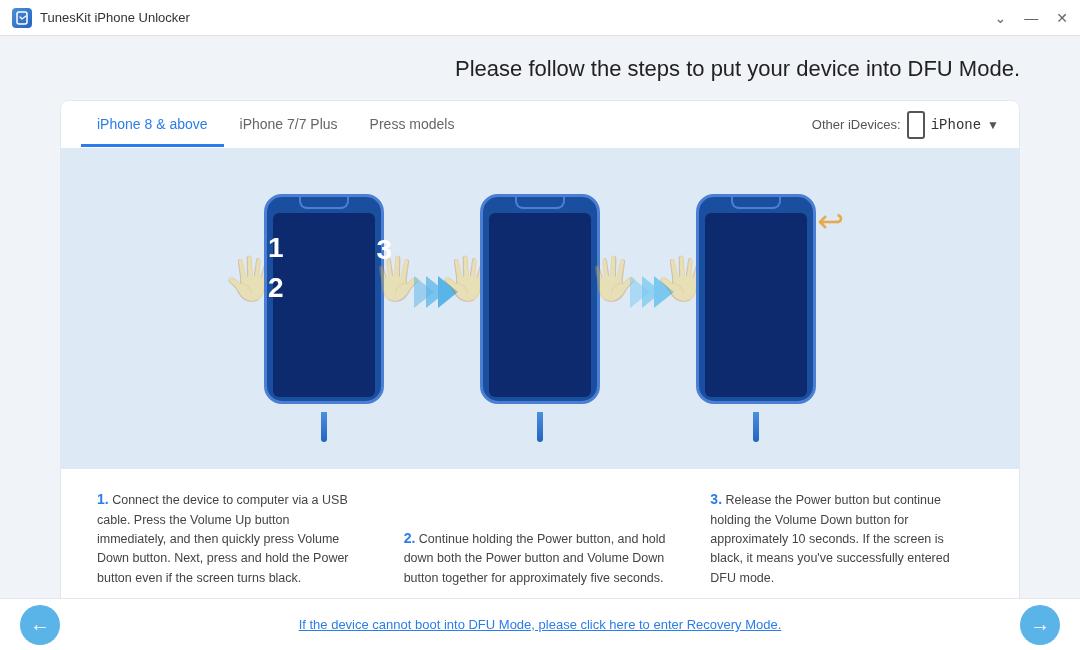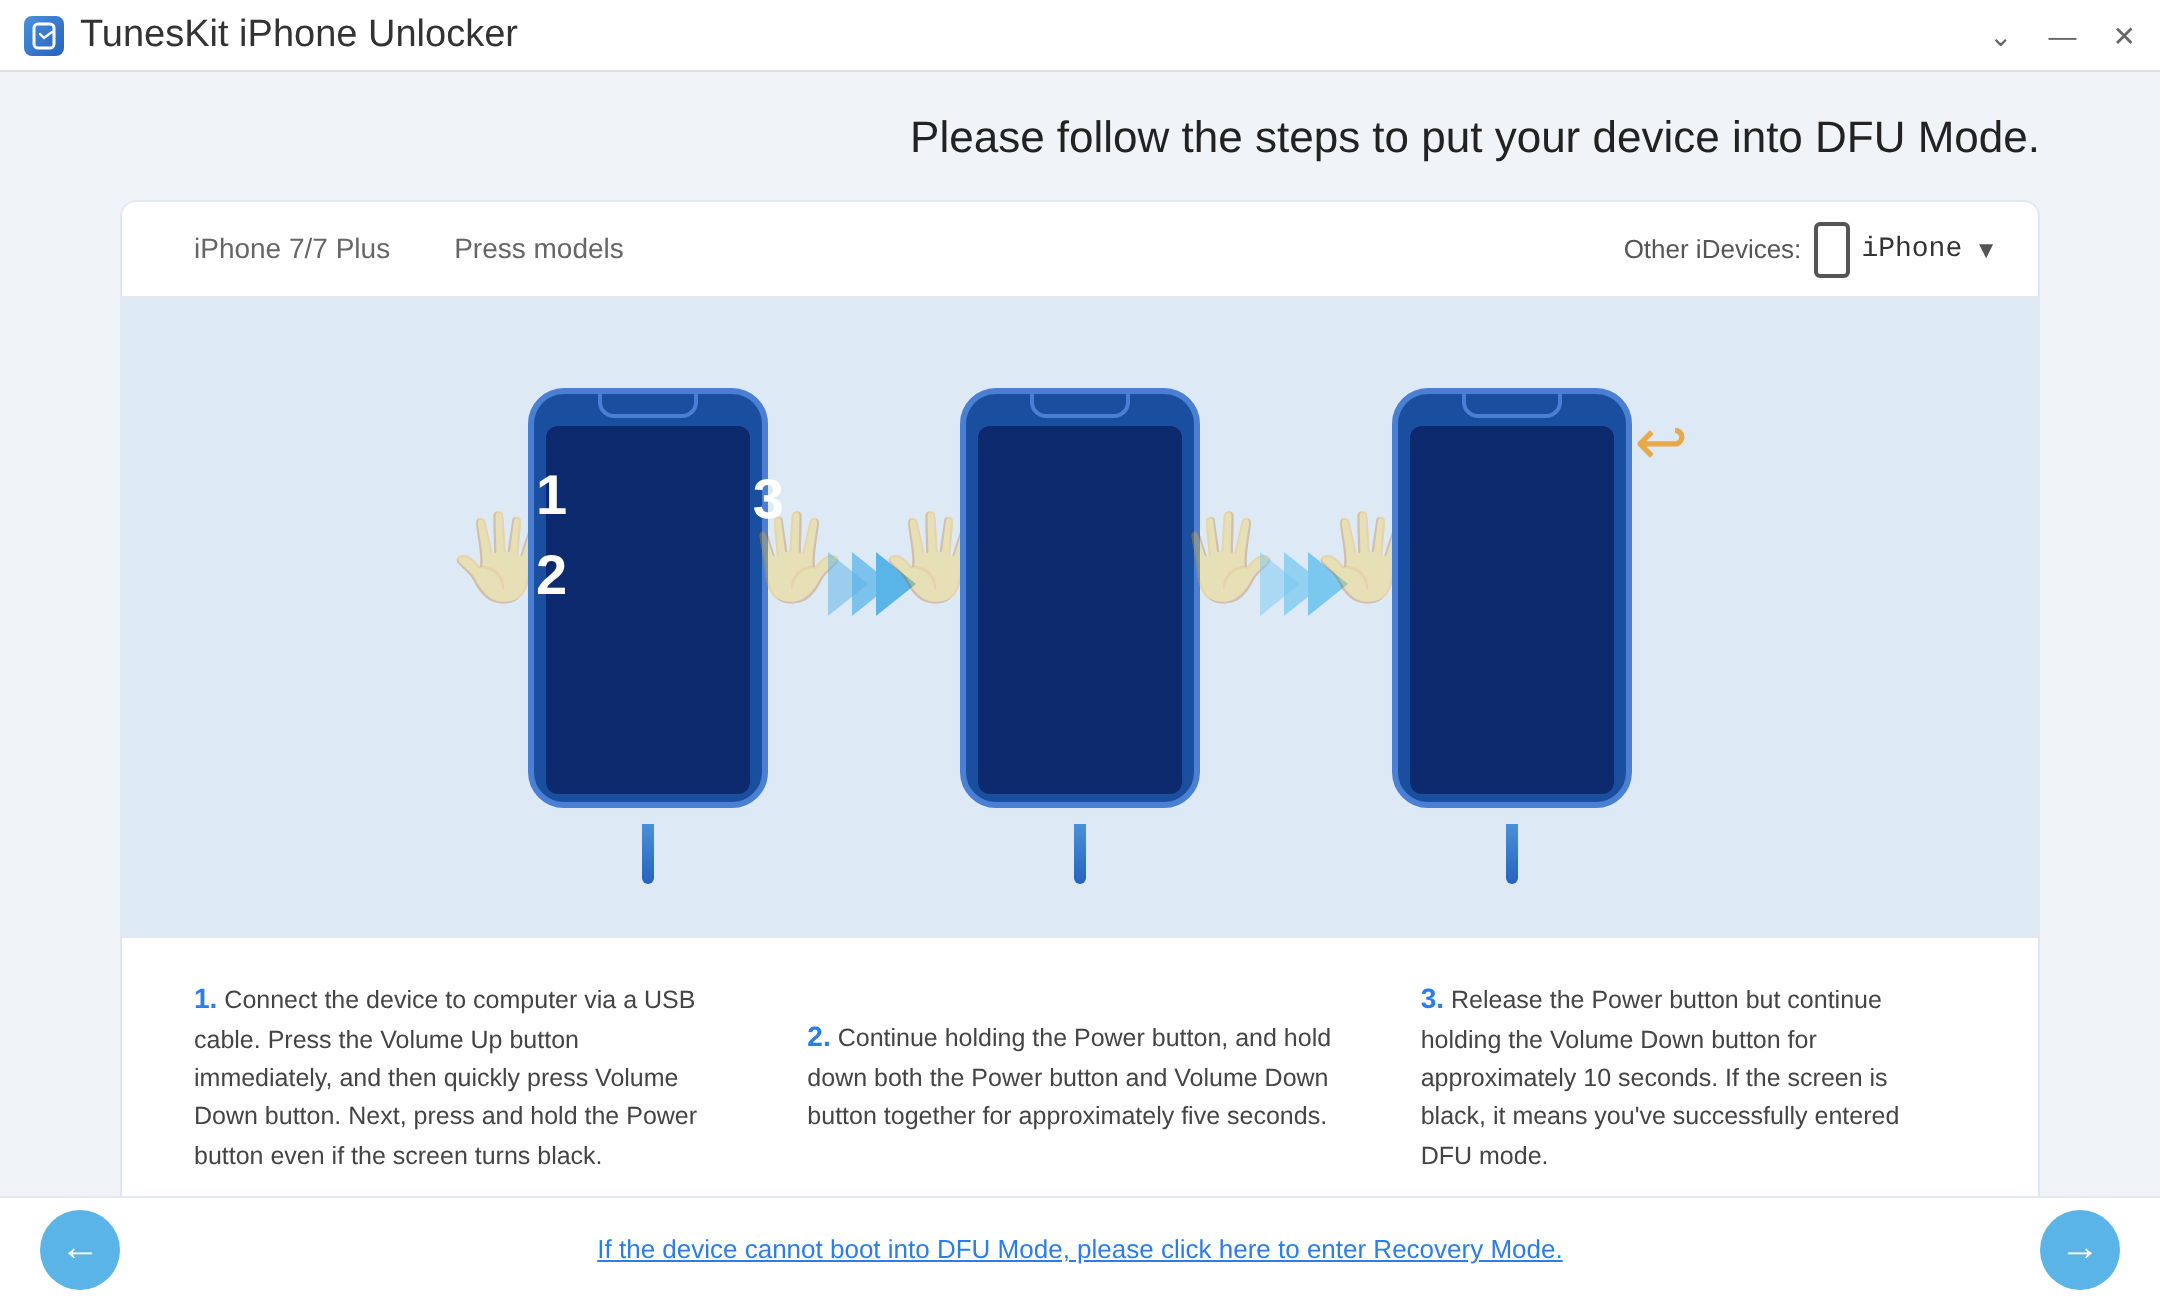--- a/index.html
+++ b/index.html
@@ -32,21 +32,21 @@
       height: 20px;
       background: linear-gradient(135deg, #4a90d9, #2563c0);
       border-radius: 4px;
       display: flex;
       align-items: center;
       justify-content: center;
       font-size: 11px;
       color: #fff;
     }
     .title-bar-title {
-      font-size: 19px;
+      font-size: 13px;
       color: #333;
     }
     .title-bar-controls {
       display: flex;
       align-items: center;
       gap: 18px;
     }
     .title-bar-btn {
       font-size: 14px;
       color: #666;
@@ -224,21 +224,21 @@
       font-weight: 700;
       color: #fff;
       line-height: 1;
     }
 
     
     .instructions-row {
       display: flex;
       gap: 12px;
       padding: 20px 30px;
-      align-items: center;
+      align-items: flex-end;
     }
     .instruction-item {
       flex: 1;
       padding: 0 16px;
       font-size: 12.5px;
       color: #444;
       line-height: 1.55;
     }
     .instruction-item:first-child { padding-left: 6px; }
     .instruction-num {
@@ -326,20 +326,21 @@
     <span class="title-bar-btn title-bar-close">✕</span>
   </div>
 </div>
 
 <div class="main-content">
   <div class="page-heading">Please follow the steps to put your device into DFU Mode.</div>
 
   <div class="card">
 
     <div class="tabs-row">
+      <div class="tab active">iPhone 8 &amp; above</div>
       <div class="tab">iPhone 7/7 Plus</div>
       <div class="tab">Press models</div>
       <div class="tabs-spacer"></div>
       <div class="other-devices">
         <span>Other iDevices:</span>
         <span class="phone-icon-small"></span>
         <span class="iphone-label">iPhone</span>
         <span class="dropdown-arrow">▼</span>
       </div>
     </div>

